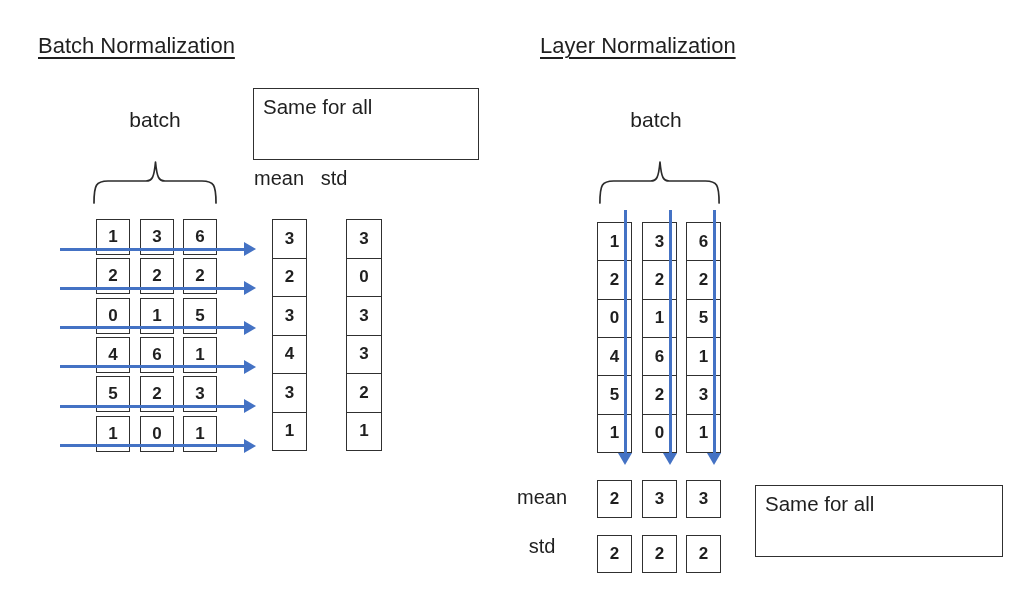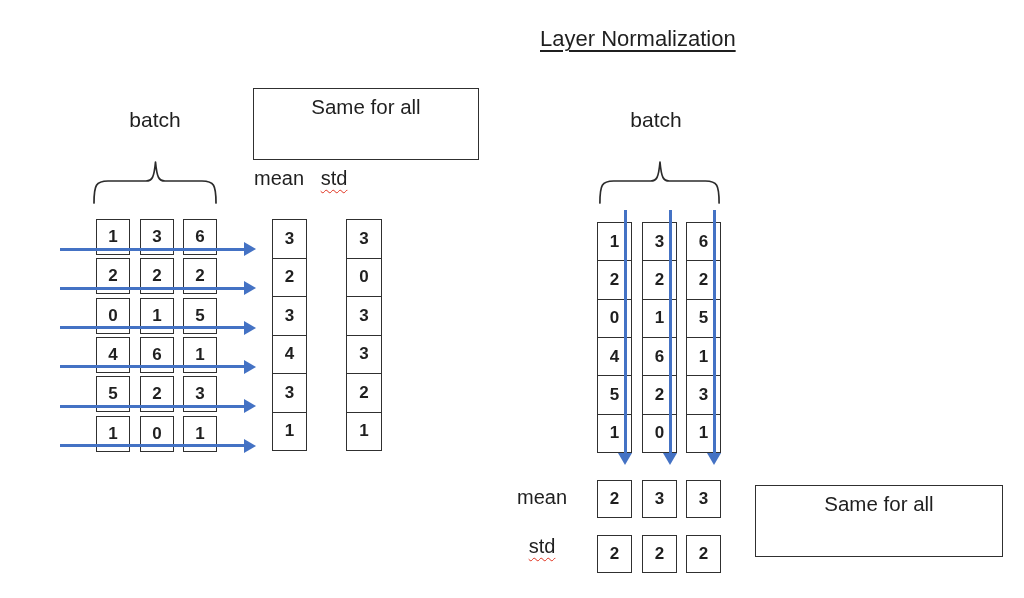--- a/index.html
+++ b/index.html
@@ -15,25 +15,25 @@
   }
   .title{
     position:absolute;font-size:22px;
     text-decoration:underline;text-decoration-thickness:1.5px;text-underline-offset:4px;
     white-space:nowrap;
   }
   .batch-label{position:absolute;font-size:21px;text-align:center;}
   .brace{position:absolute;}
   .note-box{
     position:absolute;border:1.5px solid var(--line);box-sizing:border-box;
-    padding:3px 9px;font-size:20.5px;line-height:29px;background:#fff;white-space:nowrap;text-align:center;
+    padding:3px 9px;font-size:20.5px;line-height:29px;background:#fff;white-space:nowrap;
   }
   .col-label{position:absolute;font-size:20px;text-align:center;}
   .squiggle{
-    text-decoration:underline;text-decoration-style:wavy;
+    text-decoration-style:wavy;
     text-decoration-color:var(--red);text-decoration-thickness:1px;text-underline-offset:4px;
   }
   .cell{
     position:absolute;border:1.5px solid var(--line);box-sizing:border-box;background:#fff;
     display:grid;place-items:center;font-weight:700;font-size:17px;
   }
   .stat-col{
     position:absolute;border:1.5px solid var(--line);box-sizing:border-box;background:#fff;
     display:flex;flex-direction:column;
   }
@@ -51,21 +51,22 @@
   .v-arrow::after{
     content:'';position:absolute;bottom:-12px;left:-5.5px;
     border-top:12px solid var(--blue);border-left:7px solid transparent;border-right:7px solid transparent;
   }
 </style>
 </head>
 <body>
 
 <div class="canvas">
 
-  <div class="title" style="left:540px;top:26px">Layer Normalization</div>
+  <div class="title" style="left:38px;top:33px">Batch Normalization</div>
+  <div class="title" style="left:540px;top:33px">Layer Normalization</div>
 
   <div class="batch-label" style="left:120px;top:108px;width:70px">batch</div>
   <div class="batch-label" style="left:621px;top:108px;width:70px">batch</div>
 
   <svg class="brace" style="left:90px;top:154px" width="130" height="50" viewBox="0 0 130 50" preserveAspectRatio="none">
     <path d="M 4 49 C 4 31, 6 27, 18 27 L 56 27 C 62 27, 64 24, 65.5 8 C 67 24, 69 27, 75 27 L 112 27 C 124 27, 126 31, 126 49" fill="none" stroke="#2b2b2b" stroke-width="1.7" stroke-linecap="round" stroke-linejoin="round"></path>
   </svg>
   <svg class="brace" style="left:596px;top:154px" width="127" height="50" viewBox="0 0 130 50" preserveAspectRatio="none">
     <path d="M 4 49 C 4 31, 6 27, 18 27 L 56 27 C 62 27, 64 24, 65.5 8 C 67 24, 69 27, 75 27 L 112 27 C 124 27, 126 31, 126 49" fill="none" stroke="#2b2b2b" stroke-width="1.7" stroke-linecap="round" stroke-linejoin="round"></path>
   </svg>

